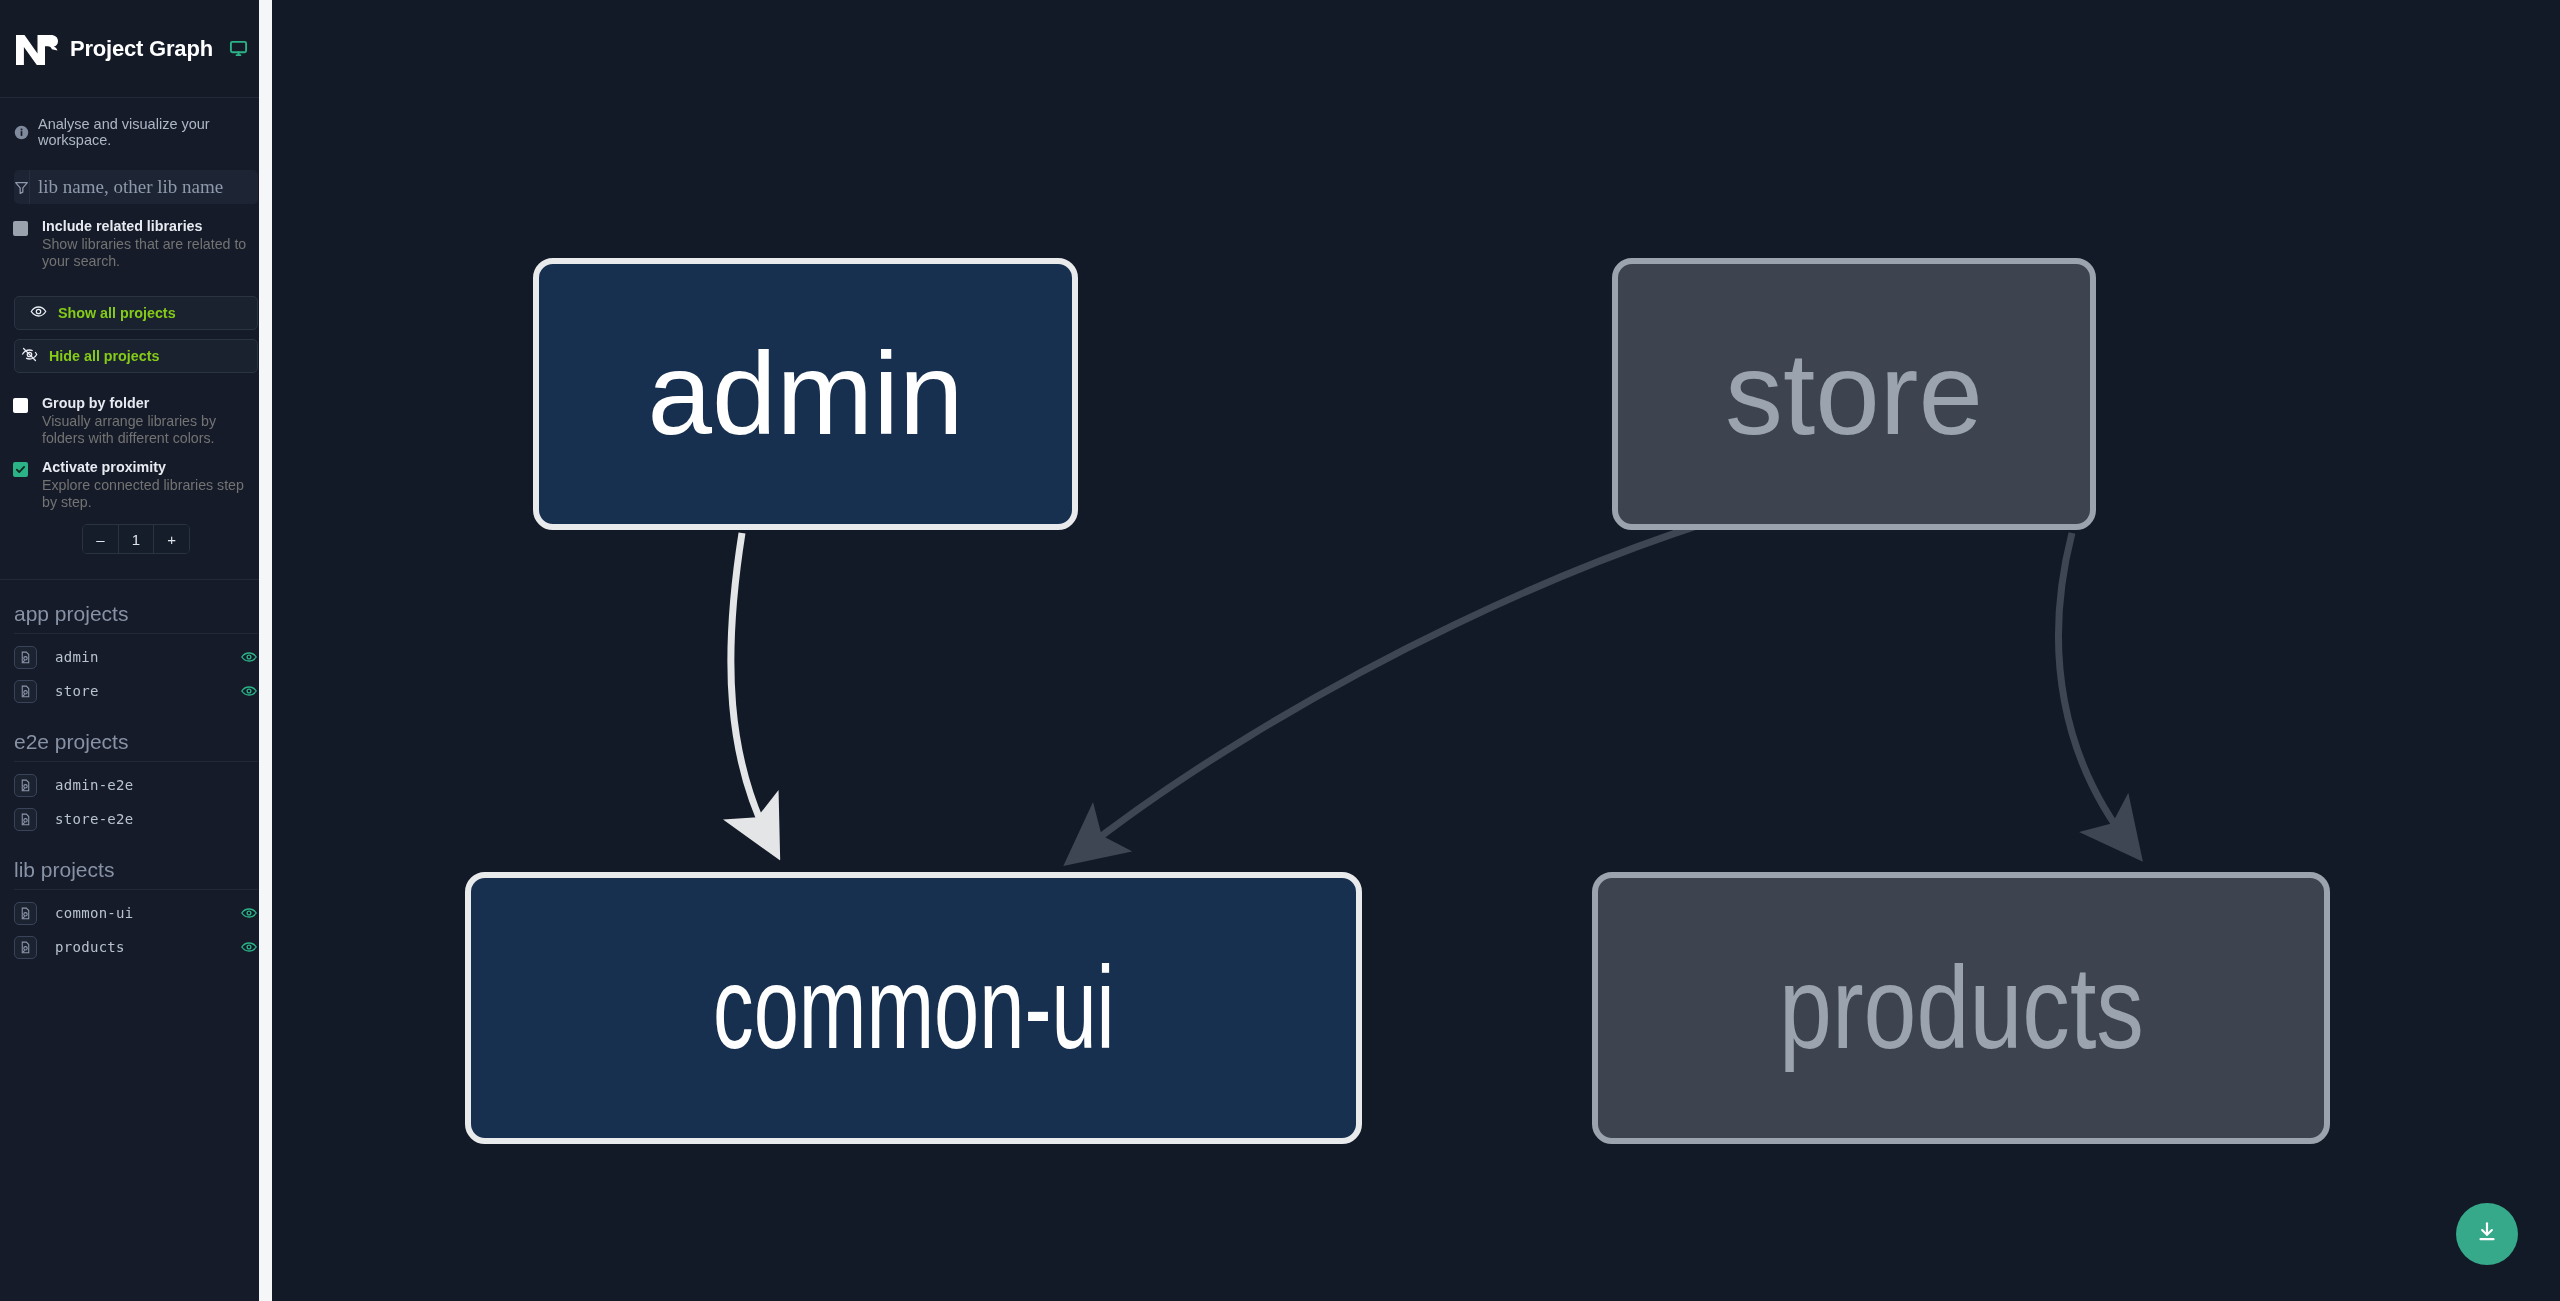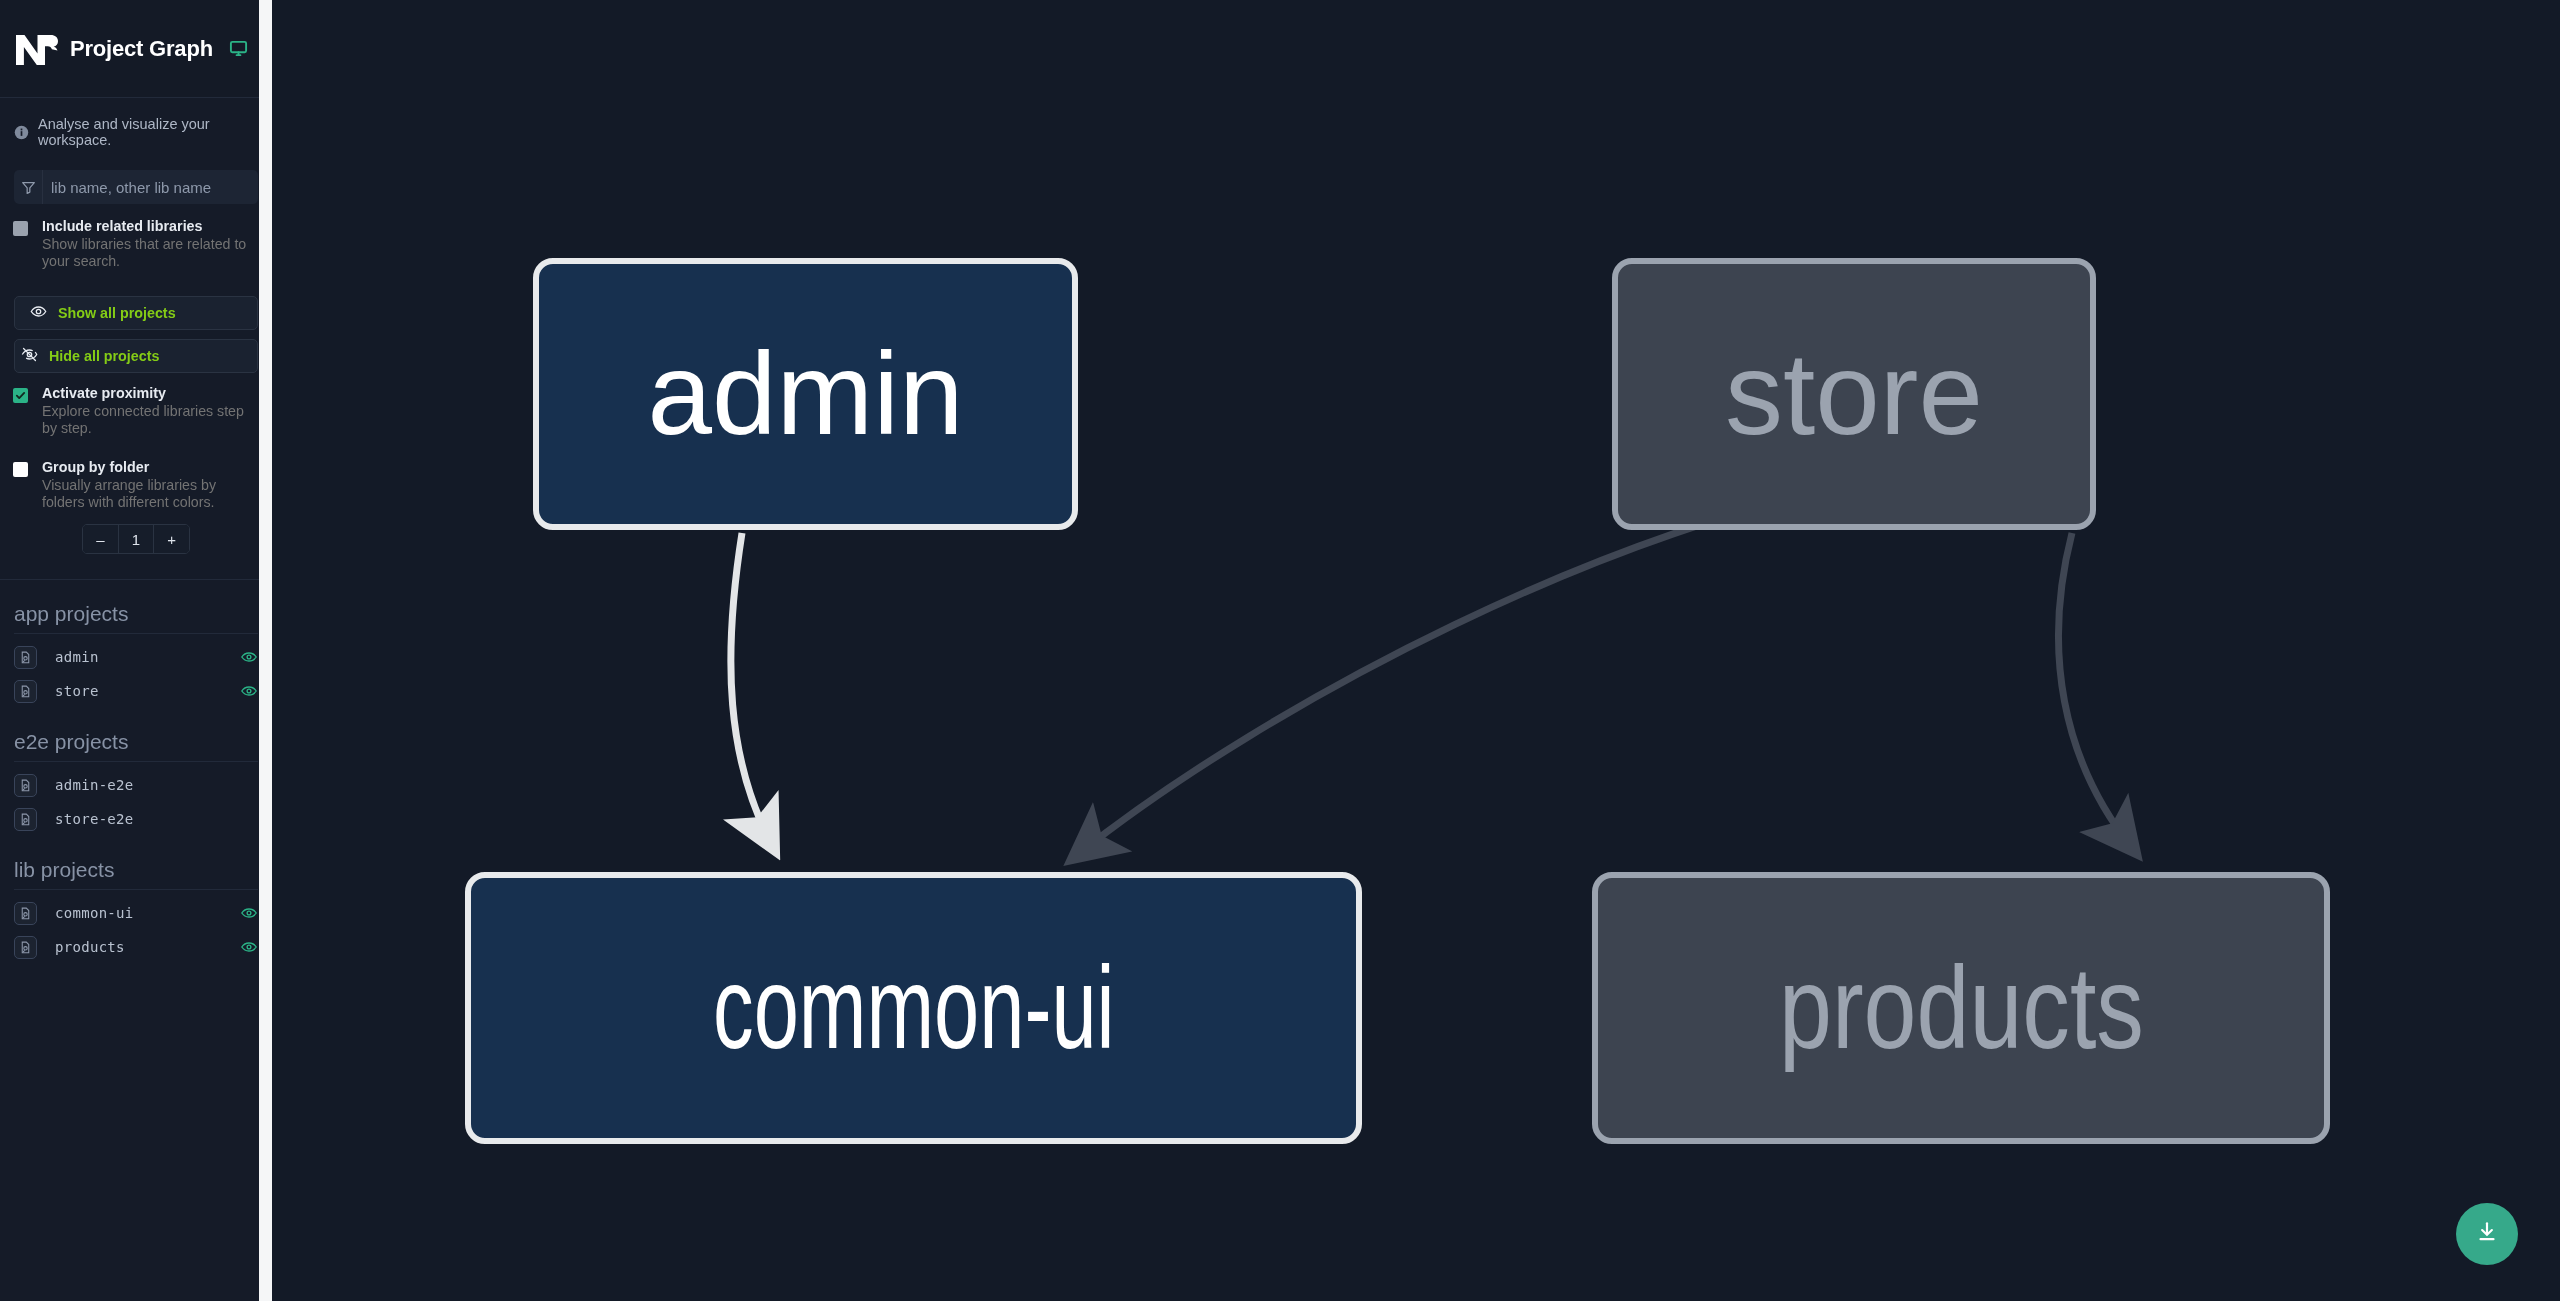--- a/index.html
+++ b/index.html
@@ -46,21 +46,21 @@
     background: #1d2534;
     border-radius: 5px;
     overflow: hidden;
   }
   .search-iconbox {
     width: 33px; display: flex; align-items: center; justify-content: center;
     border-right: 1px solid #283040;
   }
   .search-input {
     flex: 1; background: transparent; border: 0; outline: none;
-    color: #e3e7ee; font-size: 15px; font-family: Liberation Sans, sans-serif;
+    color: #e3e7ee; font-size: 19px; font-family: Liberation Serif, serif;
     padding: 0 8px;
   }
   .search-input::placeholder { color: #8e99ab; }
 
   .check-row {
     display: flex; gap: 14px;
     padding: 14px 14px 0 13px;
   }
   .cb {
     width: 15px; height: 15px; flex: 0 0 15px; margin-top: 3px;
@@ -236,37 +236,37 @@
       <span>
         <svg viewBox="0 0 20 20" width="17" height="17" fill="none" stroke="#e7ebf1" stroke-width="1.5">
           <path d="M1.5 10S4.6 4.7 10 4.7c1.4 0 2.7.4 3.8.9M16.6 7.2c1.2 1.3 1.9 2.8 1.9 2.8S15.4 15.3 10 15.3c-1.5 0-2.8-.4-4-1"></path>
           <circle cx="10" cy="10" r="2.6"></circle>
           <path d="M3 3l14 14" stroke-linecap="round"></path>
         </svg>
       </span>
       <span>Hide all projects</span>
     </div>
 
-    <div class="check-row" style="padding-top:12px">
-      <span class="cb green">
-        <svg viewBox="0 0 12 12" width="11" height="11" fill="none" stroke="#12281f" stroke-width="2">
-          <path d="M2 6.2l2.6 2.6L10 3.2" stroke-linecap="round" stroke-linejoin="round"></path>
-        </svg>
-      </span>
-      <div>
-        <div class="check-title">Activate proximity</div>
-        <div class="check-desc">Explore connected libraries step by step.</div>
-      </div>
-    </div>
-
     <div class="check-row" style="padding-top:22px">
       <span class="cb white"></span>
       <div>
         <div class="check-title">Group by folder</div>
         <div class="check-desc">Visually arrange libraries by folders with different colors.</div>
+      </div>
+    </div>
+
+    <div class="check-row" style="padding-top:12px">
+      <span class="cb green">
+        <svg viewBox="0 0 12 12" width="11" height="11" fill="none" stroke="#12281f" stroke-width="2">
+          <path d="M2 6.2l2.6 2.6L10 3.2" stroke-linecap="round" stroke-linejoin="round"></path>
+        </svg>
+      </span>
+      <div>
+        <div class="check-title">Activate proximity</div>
+        <div class="check-desc">Explore connected libraries step by step.</div>
       </div>
     </div>
 
     <div class="stepper">
       <div>–</div>
       <div class="val">1</div>
       <div>+</div>
     </div>
 
     <div class="sb-divider"></div>

